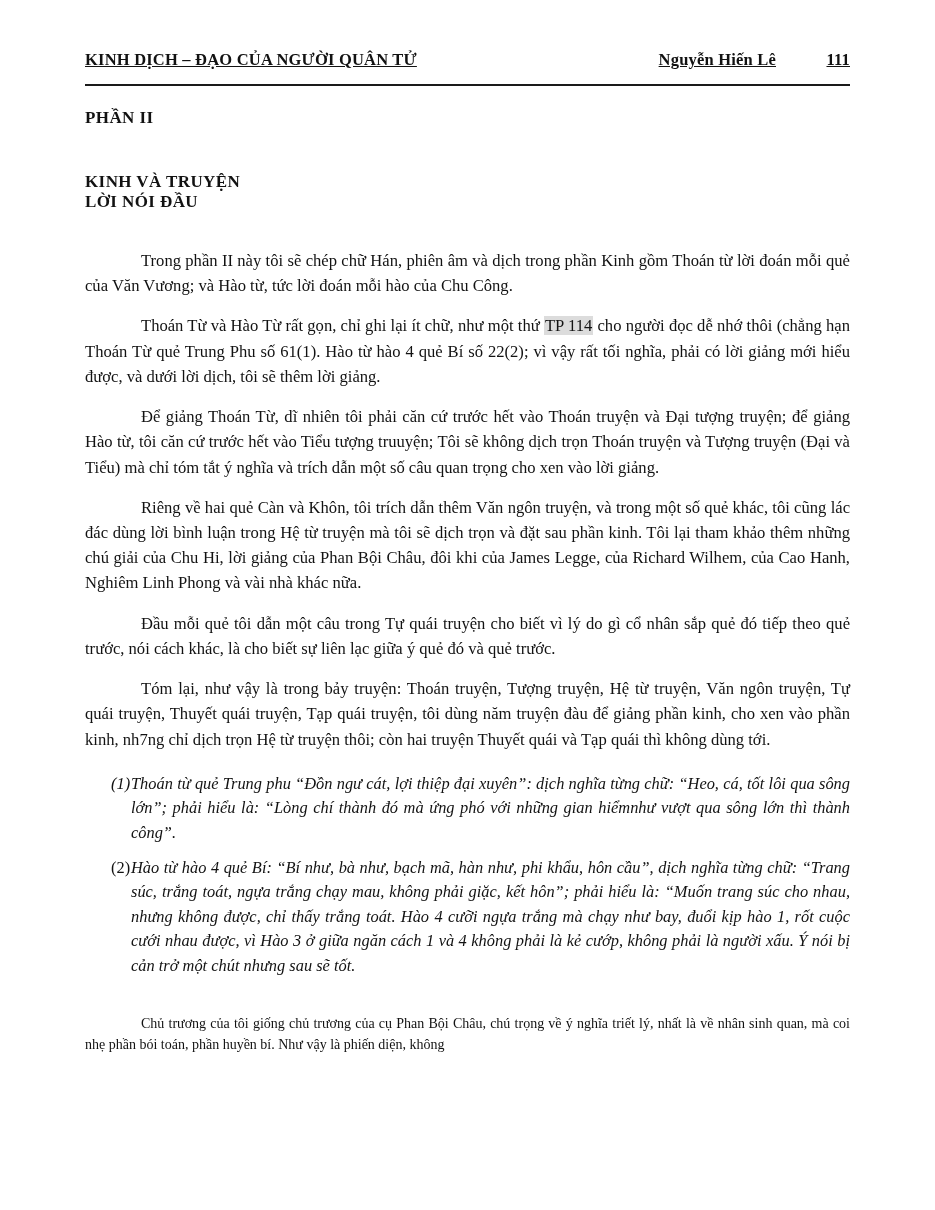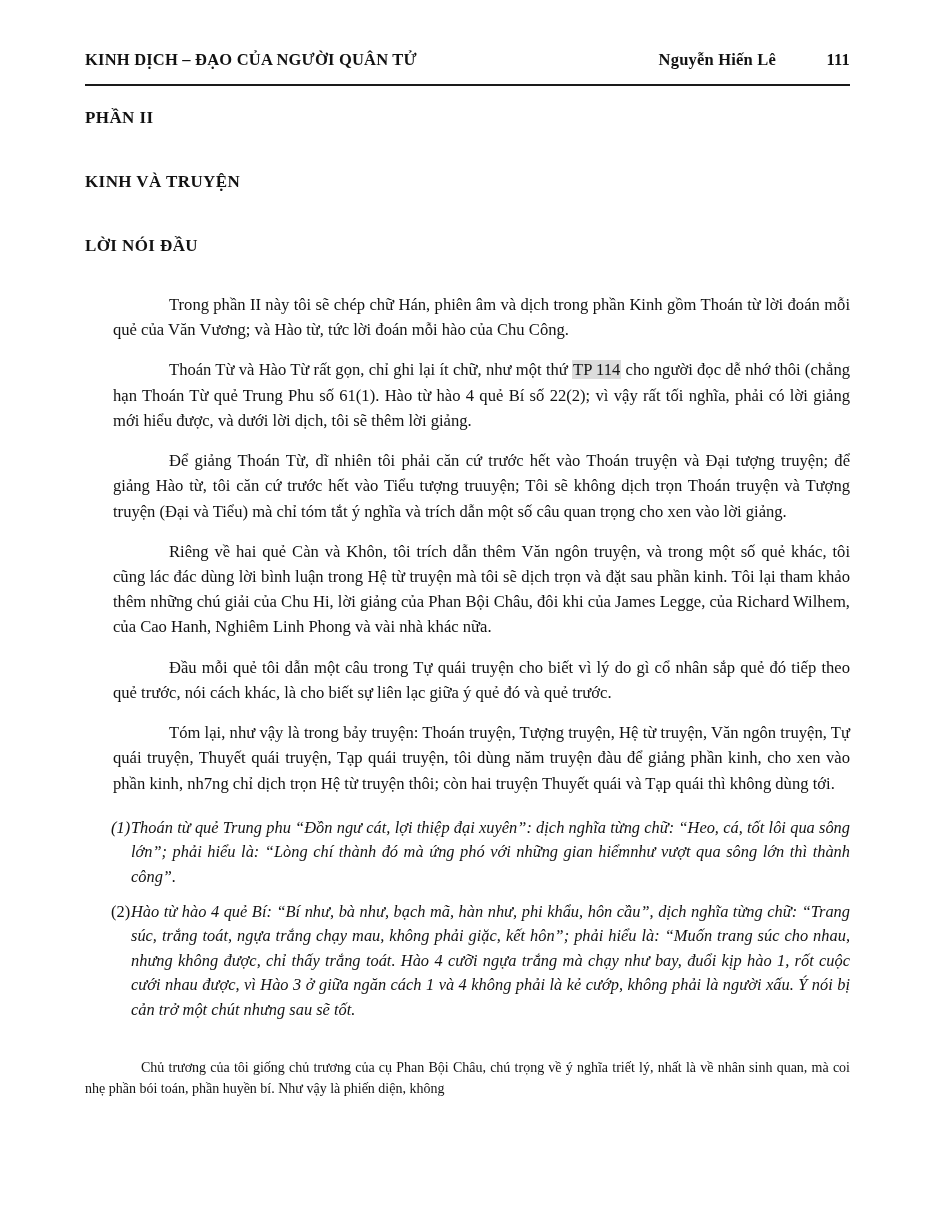--- a/index.html
+++ b/index.html
@@ -29,20 +29,21 @@
   }
   
   .header {
     display: flex;
     align-items: baseline;
     justify-content: space-between;
     padding-top: 50px;
     font-weight: bold;
     font-size: 16.5px;
     letter-spacing: 0.2px;
+    text-decoration: underline;
   }
   .header-left {
     white-space: nowrap;
   }
   .header-right {
     display: flex;
     align-items: center;
     gap: 46px;
     white-space: nowrap;
   }
@@ -66,30 +67,28 @@
   }
   .t-main {
     font-weight: bold;
     font-size: 17px;
     margin-top: 44px;
     letter-spacing: 0.4px;
   }
   .t-sub {
     font-weight: bold;
     font-size: 17px;
-    margin-top: 44px;
     letter-spacing: 0.4px;
   }
   
   .body {
     margin-top: 36px;
     font-size: 16.6px;
     line-height: 1.52;
     text-align: justify;
-    margin-left: 28px;
   }
   .body p {
     margin: 0 0 15px 0;
     text-indent: 56px;
     text-align: justify;
   }
   .hl {
     background: #dcdcdc;
     padding: 0 1px;
   }

